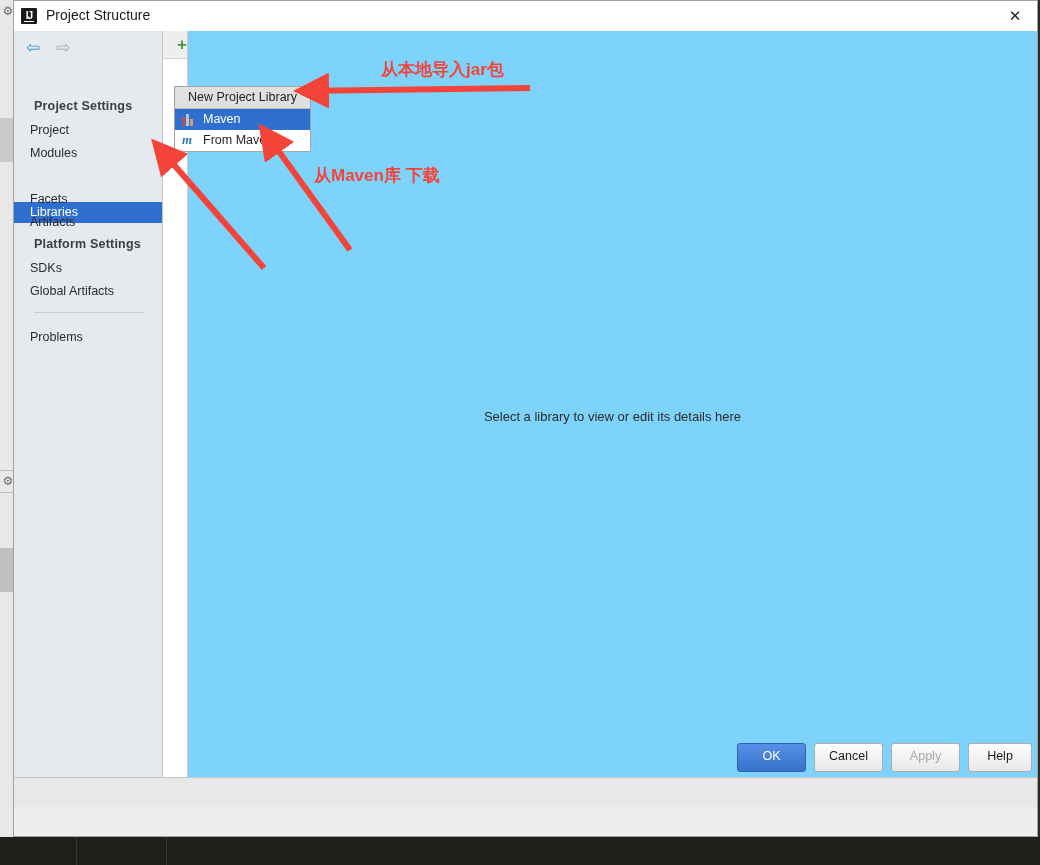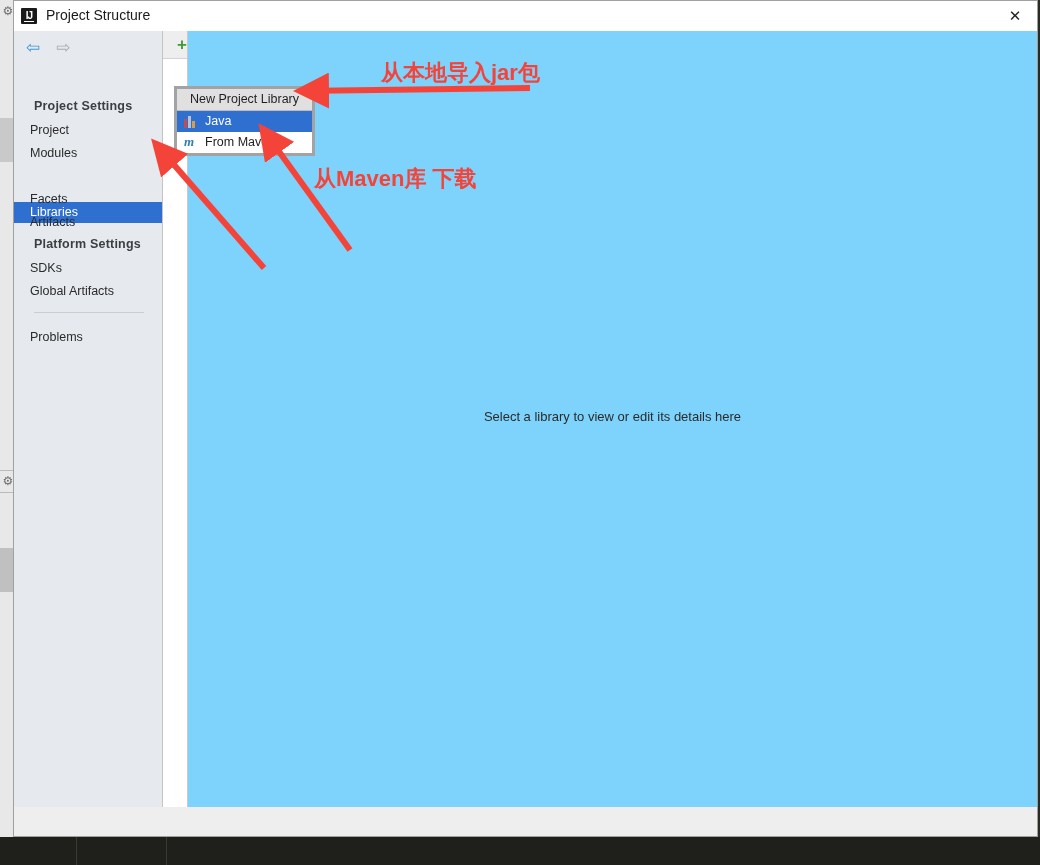--- a/index.html
+++ b/index.html
@@ -144,21 +144,21 @@
   }
   .detail-hint {
     position: absolute; left: 0; top: 378px; width: 849px;
     text-align: center; font-size: 13px; color: #2b2b2b;
   }
 
   
   .popup {
     position: absolute; left: 160px; top: 55px;
     width: 135px; background: #ffffff;
-    border: 3px solid #a3a3a3; z-index: 40;
+    border: 1px solid #a3a3a3; z-index: 40;
   }
   .popup-header {
     height: 21px; background: #e0e0e0; border-bottom: 1px solid #bcbcbc;
     font-size: 12.5px; color: #1f1f1f; text-align: center; line-height: 21px;
   }
   .popup-item {
     position: relative; height: 21px; font-size: 12.5px;
     color: #1d1d1d; cursor: pointer;
   }
   .popup-item.active { background: #2f6fd0; color: #ffffff; }
@@ -170,21 +170,21 @@
     position: absolute; bottom: 0; width: 3px; display: block;
   }
   .icon-maven {
     position: absolute; left: 7px; top: 2px; width: 14px;
     font-size: 13px; font-weight: bold; font-style: italic; color: #2f7fb5;
     font-family: "Liberation Serif", serif;
   }
 
   
   .anno-text {
-    position: absolute; color: #f4443a; font-size: 22px; font-weight: bold;
+    position: absolute; color: #f4443a; font-size: 17px; font-weight: bold;
     white-space: nowrap; z-index: 60;
   }
   .anno-svg {
     position: absolute; left: 0; top: 0; width: 1040px; height: 865px;
     z-index: 55; pointer-events: none;
   }
 
   
   .footer {
     position: absolute; left: 0; bottom: 0; width: 1023px; height: 29px;
@@ -294,28 +294,34 @@
       </div>
 
       <div class="popup">
         <div class="popup-header">New Project Library</div>
         <div class="popup-item active">
           <span class="icon-java">
             <i style="left:0;height:9px;background:#c14d4d;"></i>
             <i style="left:4px;height:12px;background:#b8c4d4;"></i>
             <i style="left:8px;height:7px;background:#d4a04d;"></i>
           </span>
-          <span class="pi-label">Java</span>
+          <span class="pi-label">Maven</span>
         </div>
         <div class="popup-item">
           <span class="icon-maven">m</span>
           <span class="pi-label">From Maven...</span>
         </div>
       </div>
 
+      <div class="footer">
+        <div class="btn primary btn-ok">OK</div>
+        <div class="btn btn-cancel">Cancel</div>
+        <div class="btn disabled btn-apply">Apply</div>
+        <div class="btn btn-help">Help</div>
+      </div>
 
     </div>
   </div>
 
   <svg class="anno-svg" viewBox="0 0 1040 865">
     <defs>
       <marker id="ah" markerWidth="6" markerHeight="6" refX="5" refY="3" orient="auto">
         <path d="M0,0 L6,3 L0,6 Z" fill="#f4443a"></path>
       </marker>
     </defs>

